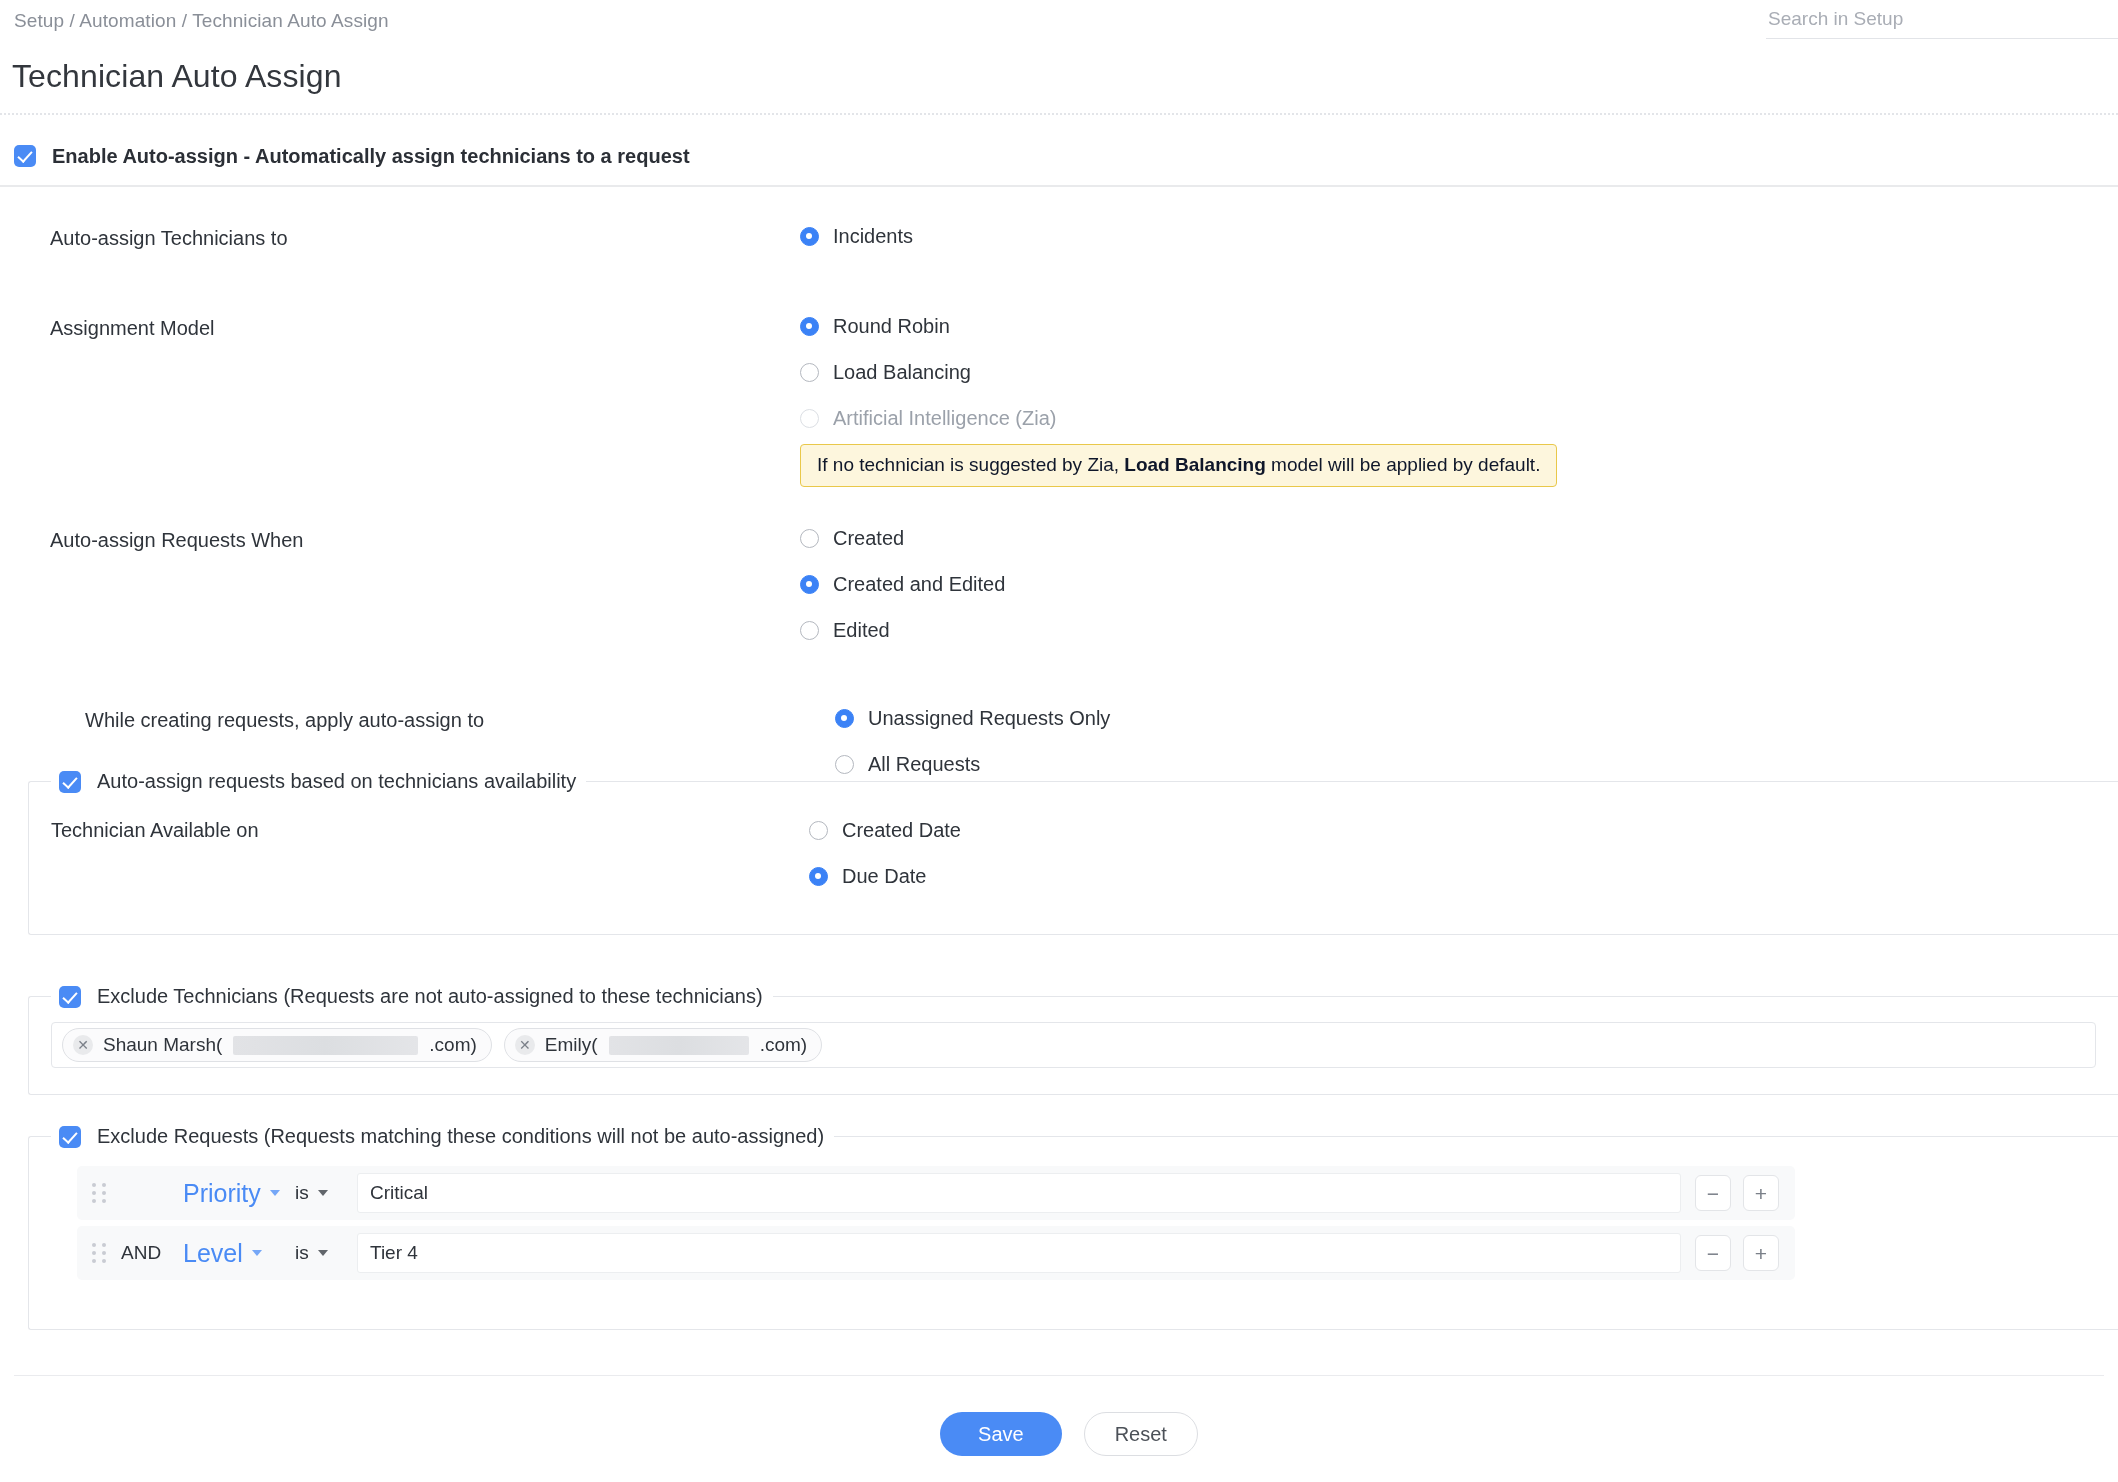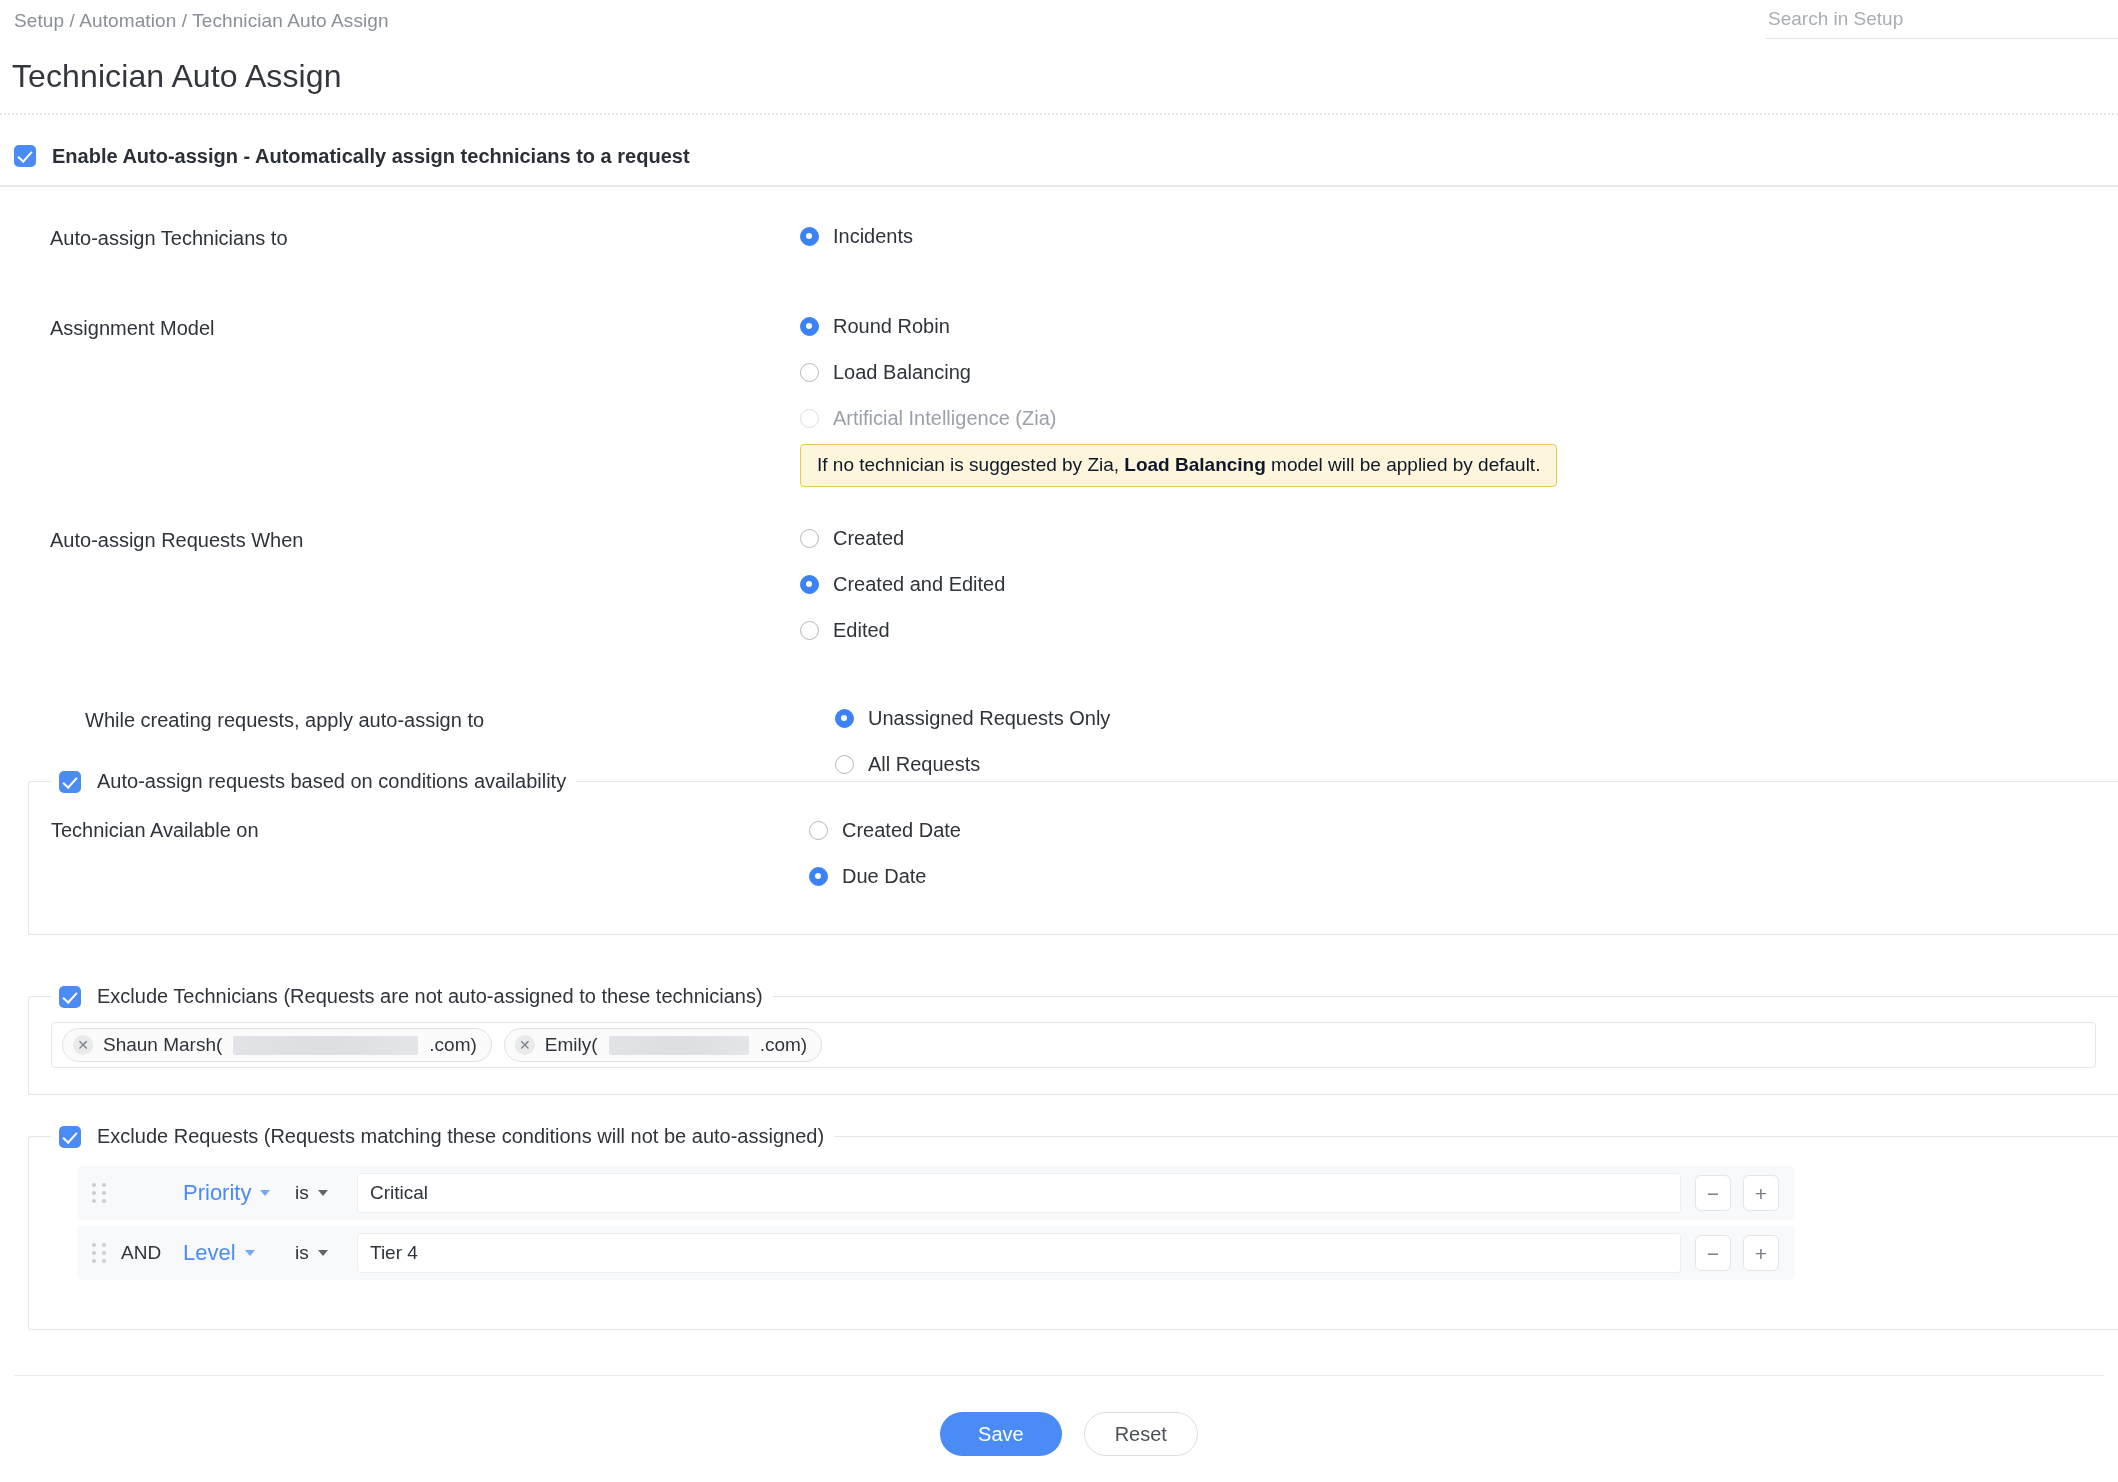--- a/index.html
+++ b/index.html
@@ -171,21 +171,21 @@
   }
   .drag-dots {
     display: grid; grid-template-columns: 5px 5px; grid-gap: 4px 5px;
   }
   .drag-dots i {
     width: 4px; height: 4px; border-radius: 50%; background: #c9ccd2; display: block;
   }
   .conj { width: 62px; font-size: 19px; color: #2f343b; }
   .field-sel {
     display: flex; align-items: center; gap: 9px;
-    color: #4a8bf5; font-size: 22px; width: 112px;
+    color: #4a8bf5; font-size: 25px; width: 112px;
   }
   .op-sel {
     display: flex; align-items: center; gap: 9px;
     color: #2f343b; font-size: 19px; width: 62px;
   }
   .caret {
     width: 0; height: 0; border-left: 5px solid transparent;
     border-right: 5px solid transparent; border-top: 6px solid currentColor;
     opacity: .75;
   }
@@ -311,21 +311,21 @@
           <span class="rdo"></span>
           <span class="rlabel">All Requests</span>
         </div>
       </div>
     </div>
   </div>
 
   <fieldset class="box avail-box">
     <legend>
       <span class="cbx"></span>
-      <span>Auto-assign requests based on conditions availability</span>
+      <span>Auto-assign requests based on technicians availability</span>
     </legend>
     <div class="avail-inner frow">
       <div class="avail-label">Technician Available on</div>
       <div class="fctl">
         <div class="radio-line">
           <span class="rdo"></span>
           <span class="rlabel">Created Date</span>
         </div>
         <div class="radio-line">
           <span class="rdo on"></span>

